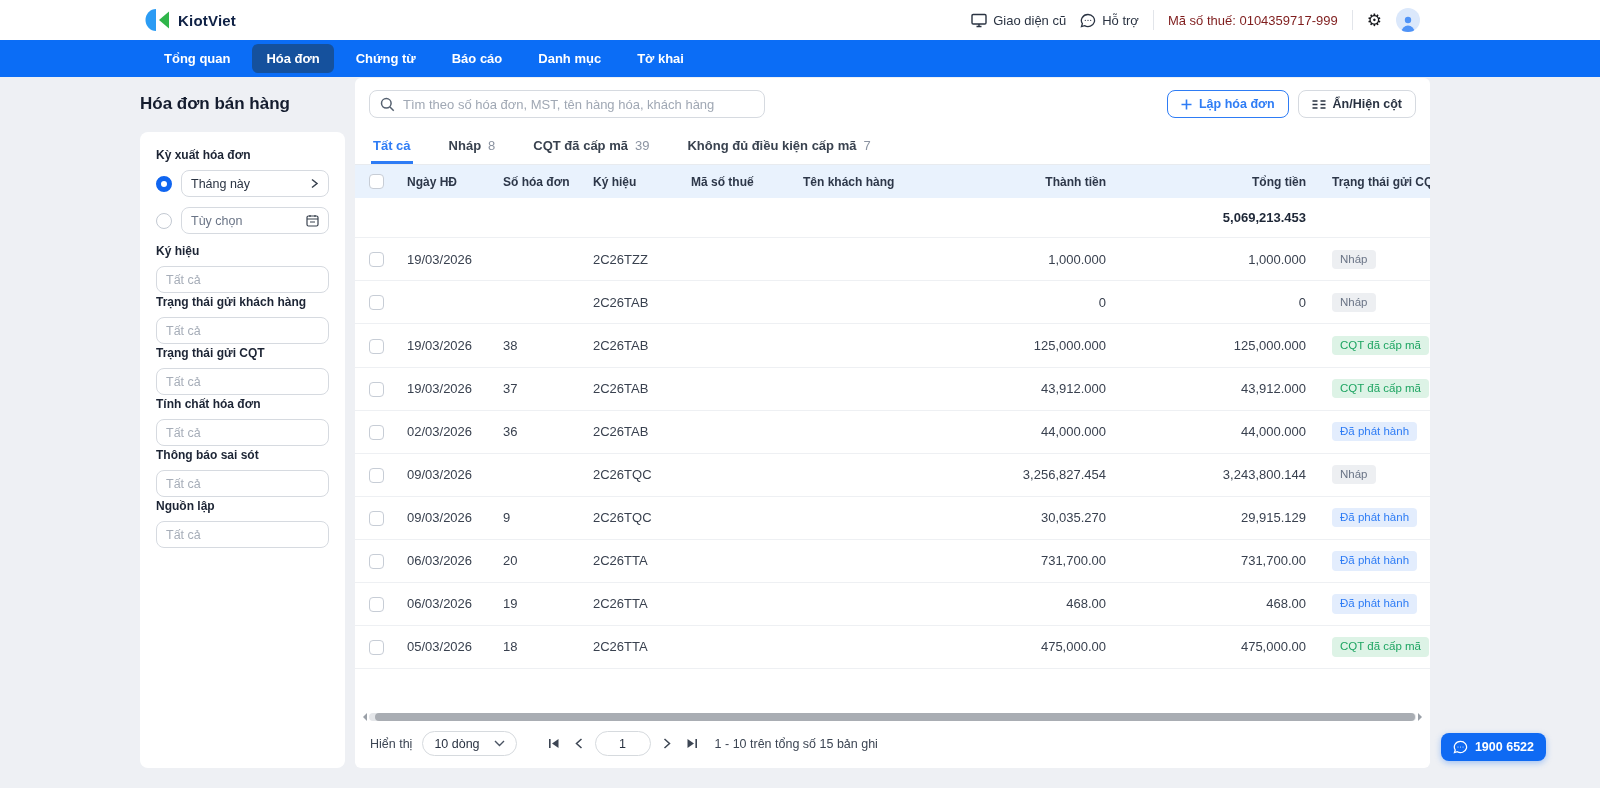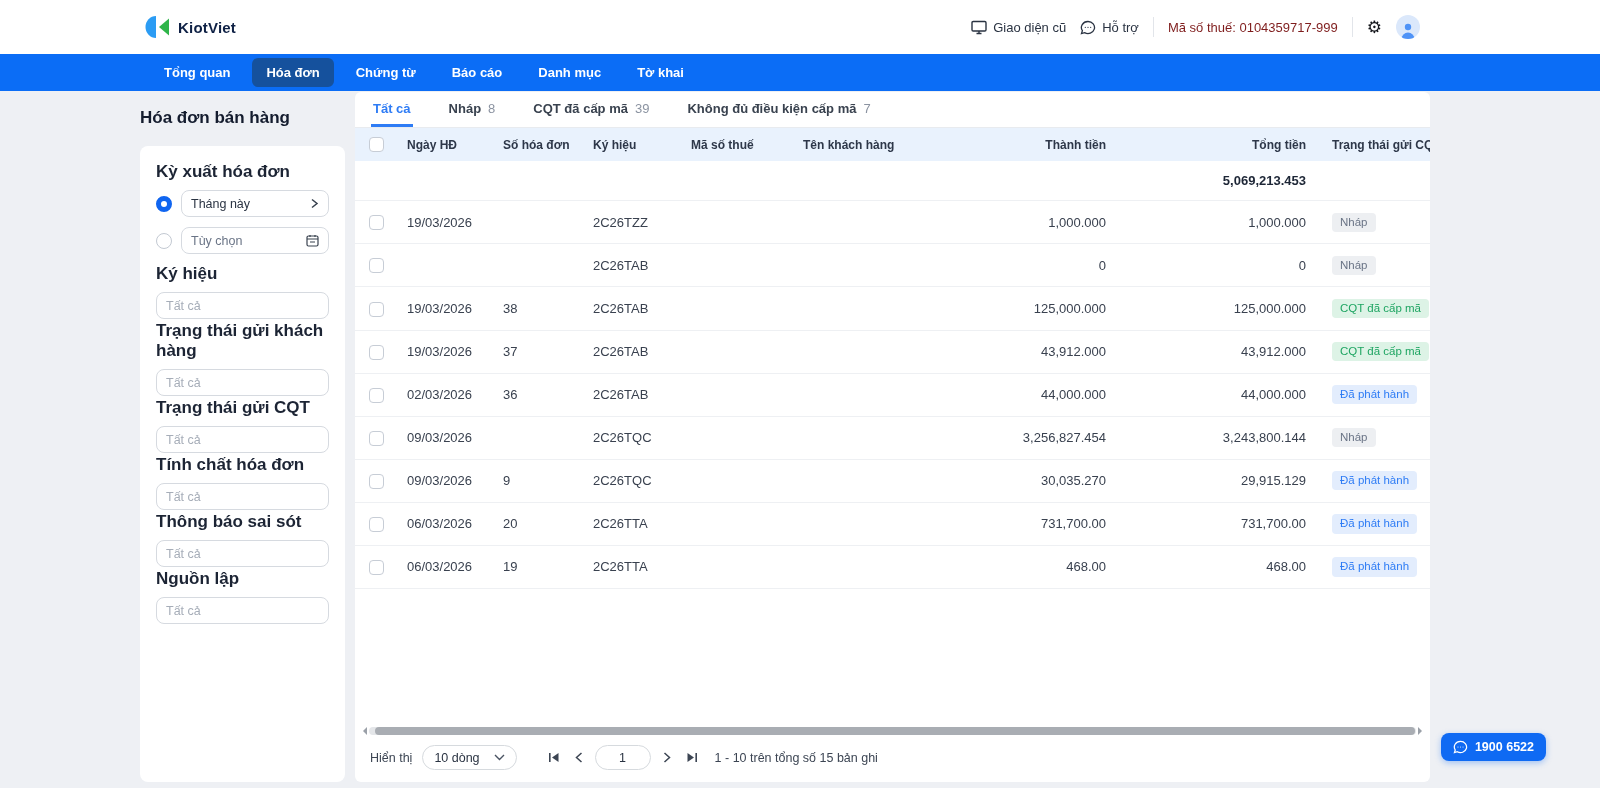--- a/index.html
+++ b/index.html
@@ -7,21 +7,21 @@
   body {
     font-family: "Liberation Sans", "DejaVu Sans", sans-serif;
     background: var(--bg, #eef0f4);
     color:#323c4e;
     font-size:13px;
     position:relative;
   }
 
   
   .top-header {
-    height:54px; background:#fff; display:flex; align-items:center;
+    height:40px; background:#fff; display:flex; align-items:center;
     justify-content:space-between; padding:0 180px 0 145px;
   }
   .brand { display:flex; align-items:center; gap:7px; }
   .brand-name { font-weight:bold; font-size:15px; color:#0f2145; letter-spacing:.2px; }
   .header-right { display:flex; align-items:center; gap:14px; }
   .header-link { display:flex; align-items:center; gap:6px; color:#2a3342; font-size:13px; cursor:pointer; }
   .header-divider { width:1px; height:20px; background:#e2e5ea; }
   .gear { font-size:17px; color:#16181d; cursor:pointer; line-height:1; }
   .avatar {
     width:24px; height:24px; border-radius:50%; background:#dbe8fb;
@@ -39,21 +39,21 @@
   }
   .nav-item.active { background:#15519d; }
 
   
   .content { display:flex; height:711px; padding-left:140px; }
   .left-col { width:205px; flex:none; }
   .page-title { font-size:17px; font-weight:bold; color:#141c2e; margin:17px 0 18px 0; white-space:nowrap; }
   .filter-card {
     background:#fff; border-radius:8px; padding:14px 16px; height:636px; overflow:hidden;
   }
-  .filter-label { font-weight:bold; font-size:17px; color:#1c2434; margin:15px 0 8px; }
+  .filter-label { font-weight:bold; font-size:12px; color:#1c2434; margin:15px 0 8px; }
   .filter-label:first-child { margin-top:2px; }
   .radio-row { display:flex; align-items:center; gap:9px; margin-bottom:10px; }
   .radio { width:16px; height:16px; border-radius:50%; border:1.5px solid #c3c9d2; background:#fff; flex:none; cursor:pointer; position:relative; }
   .radio.on { border:5px solid #1065f0; }
   .pseudo-input {
     flex:1; height:27px; border:1px solid #d6dae0; border-radius:8px; background:#fff;
     display:flex; align-items:center; justify-content:space-between; padding:0 9px;
     color:#2a3342; font-size:12.5px; cursor:pointer;
   }
   .pseudo-input .hint { color:#6a7486; }
@@ -241,20 +241,42 @@
           <div>
             <div class="filter-label">Nguồn lập</div>
             <input class="filter-input" placeholder="Tất cả" style="">
           </div>
         </div>
     </div>
   </aside>
 
   <main class="main-panel">
 
+    <div class="toolbar">
+      <div class="search-box">
+        <svg width="15" height="15" viewBox="0 0 15 15" fill="none" stroke="#55606f" stroke-width="1.5">
+          <circle cx="6.3" cy="6.3" r="4.8"></circle>
+            <path d="M10 10 L13.7 13.7"></path>
+        </svg>
+        <input placeholder="Tìm theo số hóa đơn, MST, tên hàng hóa, khách hàng" style="">
+      </div>
+      <div class="toolbar-spacer"></div>
+      <button class="btn btn-create">
+        <svg width="11" height="11" viewBox="0 0 11 11" stroke="#2e7cf5" stroke-width="1.6">
+            <path d="M5.5 0.5 V10.5 M0.5 5.5 H10.5"></path>
+          </svg>
+        <span>Lập hóa đơn</span>
+      </button>
+      <button class="btn btn-cols">
+        <svg width="14" height="11" viewBox="0 0 14 11" stroke="#2a3342" stroke-width="1.4">
+          <path d="M0.5 2 H5.5 M0.5 5.5 H5.5 M0.5 9 H5.5 M8.5 2 H13.5 M8.5 5.5 H13.5 M8.5 9 H13.5"></path>
+        </svg>
+        <span>Ẩn/Hiện cột</span>
+      </button>
+    </div>
 
     <div class="tabs">
 
     <span class="tab active">
           <span>Tất cả</span>
 
         </span>
         <span class="tab">
           <span>Nháp</span>
           <span class="count">8</span>
@@ -401,20 +423,31 @@
             <td style="padding:13px 0 13px 14px;"><span class="checkbox"></span></td>
             <td>06/03/2026</td>
             <td>19</td>
             <td>2C26TTA</td>
             <td></td>
             <td></td>
             <td class="num">468.00</td>
             <td class="num">468.00</td>
             <td style="padding:10px 6px 10px 14px;"><span class="badge issued">Đã phát hành</span></td>
           </tr>
+          <tr>
+            <td style="padding:13px 0 13px 14px;"><span class="checkbox"></span></td>
+            <td>05/03/2026</td>
+            <td>18</td>
+            <td>2C26TTA</td>
+            <td></td>
+            <td></td>
+            <td class="num">475,000.00</td>
+            <td class="num">475,000.00</td>
+            <td style="padding:10px 6px 10px 14px;"><span class="badge granted">CQT đã cấp mã</span></td>
+          </tr>
         </tbody>
     </table>
 
     <div class="panel-spacer"></div>
 
     <div class="hscroll">
       <span class="hs-arrow left"></span>
       <span class="hs-track">
           <span class="hs-thumb"></span>
         </span>

